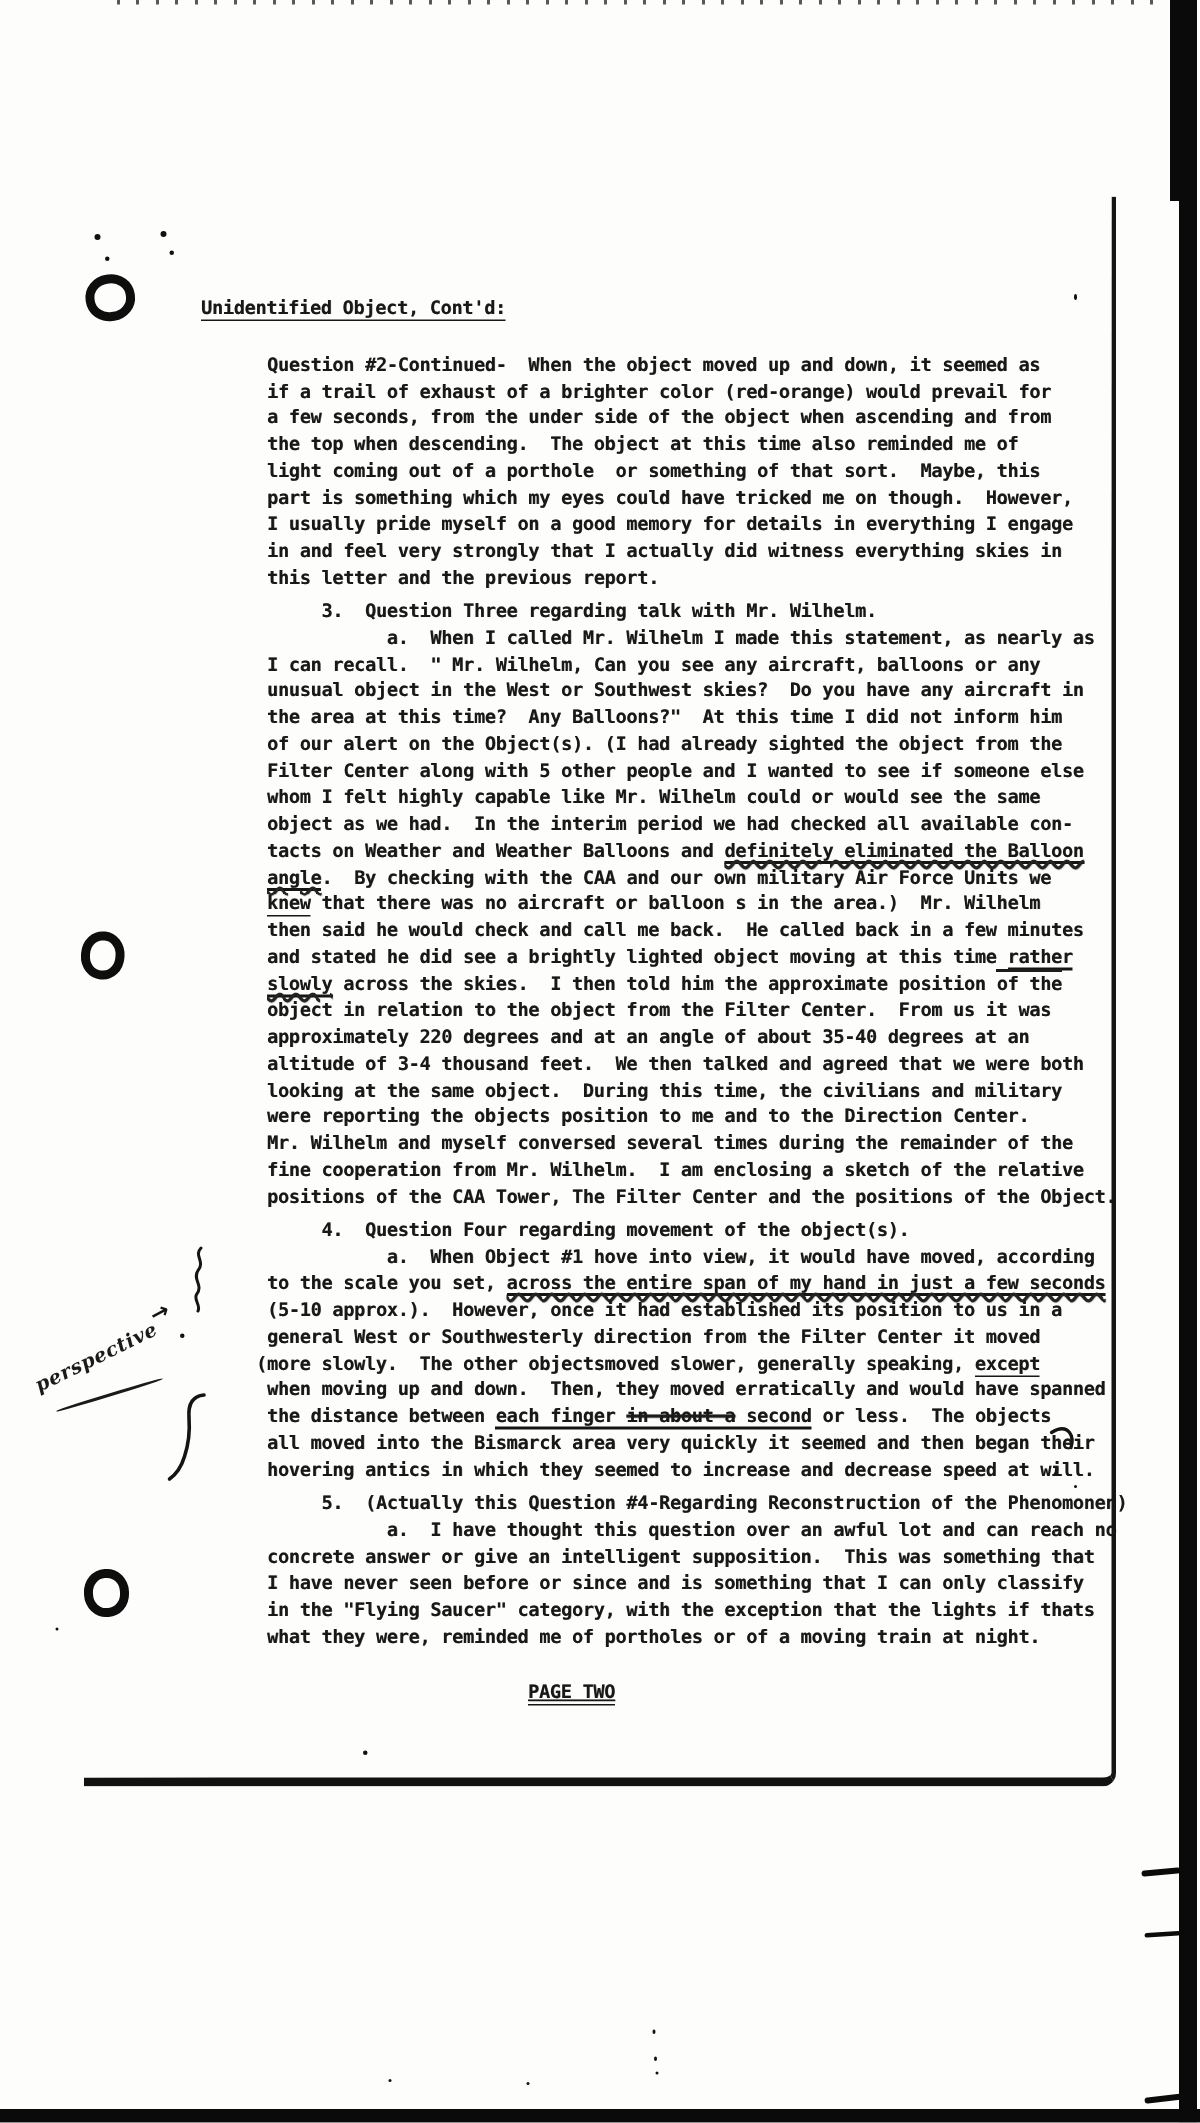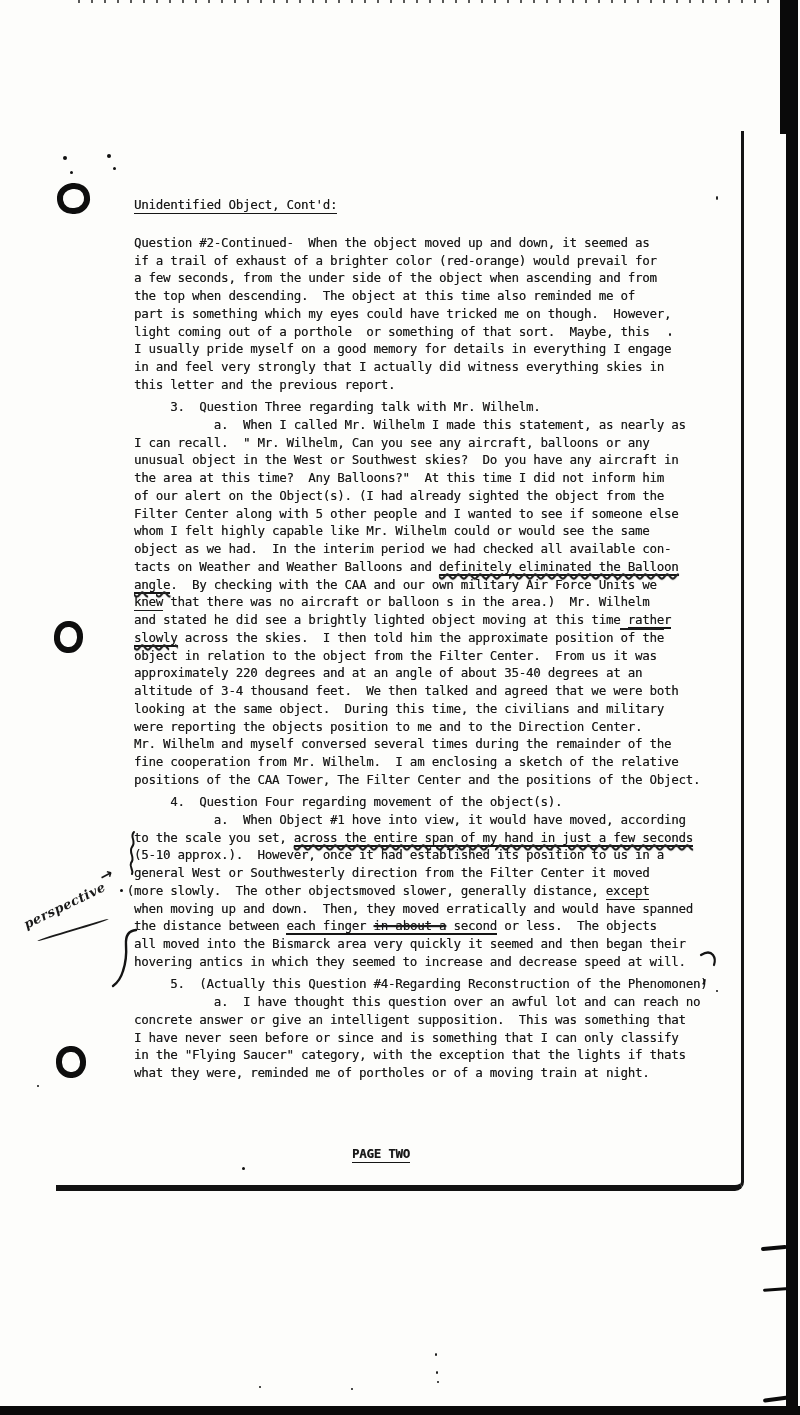--- a/index.html
+++ b/index.html
@@ -1,34 +1,34 @@
 <!DOCTYPE html>
 <html><head>
 <meta charset="utf-8">
 <style>
   html,body{margin:0;padding:0;}
   body{width:800px;height:1415px;background:#fff;overflow:hidden;}
   .page{position:relative;width:800px;height:1415px;background:#fdfdfb;overflow:hidden;
         font-family:"DejaVu Sans Mono", monospace;color:#181818;}
   
   .textcol{position:absolute;left:134px;top:196px;width:610px;
-           font-size:12.4px;font-weight:400;letter-spacing:-0.2px;
+           font-size:12.4px;font-weight:700;letter-spacing:-0.2px;
            text-shadow:0.25px 0.3px 0.2px rgba(15,15,15,0.55);}
   .line{white-space:pre;line-height:17.75px;height:17.75px;}
   .title-line{margin-bottom:20px;}
-  .para{margin-bottom:4.6px;}
+  .para{margin-bottom:4.6px;margin-left:44px;}
   .hang{margin-left:-7.3px;}
   .u{border-bottom:1.7px solid #161616;padding-bottom:1px;}
   .u2{border-bottom:2.6px solid #141414;}
   .scrawl{border-bottom:2.8px solid #151515;
           text-decoration:underline wavy 1.6px #232323;text-underline-offset:2px;text-align:center;}
   .ov{border-top:2px solid #1c1c1c;}
   .st{text-decoration:line-through;text-decoration-thickness:2px;text-decoration-color:#1c1c1c;text-align:center;}
-  .footer{position:absolute;left:352px;top:1146px;font-size:12.4px;font-weight:700;
-          letter-spacing:-0.2px;text-shadow:0.25px 0.3px 0.2px rgba(15,15,15,0.55);}
+  .footer{position:absolute;left:352px;top:1120px;font-size:12.4px;font-weight:700;
+          letter-spacing:-0.2px;text-shadow:0.25px 0.3px 0.2px rgba(15,15,15,0.55);text-decoration:underline;}
   
   .topticks{position:absolute;left:78px;top:0;width:692px;height:3px;opacity:.75;
             background:repeating-linear-gradient(90deg,#222 0 2px,transparent 2px 13px);}
   .rightbar{position:absolute;left:786px;top:0;width:12px;height:1415px;background:#0a0a0a;}
   .rightbar-top{position:absolute;left:780px;top:0;width:8px;height:134px;background:#0a0a0a;}
   .bottomstrip{position:absolute;left:0;top:1406px;width:800px;height:9px;background:#0a0a0a;}
   .pageborder{position:absolute;left:56px;top:131px;width:685px;height:1054px;
               border-right:3px solid #151515;border-bottom:6px solid #121212;
               border-bottom-right-radius:9px;}
   .ring{position:absolute;border:6px solid #0e0e0e;border-radius:48%;background:transparent;}
@@ -98,57 +98,58 @@
     <path d="M1,4 Q9,-1 13,4 Q16,8 14,14" fill="none" stroke="#141414" stroke-width="2.2" stroke-linecap="round"></path>
   </svg>
 
   <div class="textcol">
     <div class="line title-line"><span class="u">Unidentified Object, Cont'd:</span></div>
   <div class="para">
         <div class="line"><span>Question #2-Continued-  When the object moved up and down, it seemed as</span></div>
         <div class="line"><span>if a trail of exhaust of a brighter color (red-orange) would prevail for</span></div>
         <div class="line"><span>a few seconds, from the under side of the object when ascending and from</span></div>
         <div class="line"><span>the top when descending.  The object at this time also reminded me of</span></div>
+        <div class="line"><span>light coming out of a porthole  or something of that sort.  Maybe, this</span></div>
         <div class="line"><span>part is something which my eyes could have tricked me on though.  However,</span></div>
-        <div class="line"><span>light coming out of a porthole  or something of that sort.  Maybe, this</span></div>
         <div class="line"><span>I usually pride myself on a good memory for details in everything I engage</span></div>
         <div class="line"><span>in and feel very strongly that I actually did witness everything skies in</span></div>
         <div class="line"><span>this letter and the previous report.</span></div>
       </div>
       <div class="para">
         <div class="line"><span>     3.  Question Three regarding talk with Mr. Wilhelm.</span></div>
         <div class="line"><span>           a.  When I called Mr. Wilhelm I made this statement, as nearly as</span></div>
         <div class="line"><span>I can recall.  " Mr. Wilhelm, Can you see any aircraft, balloons or any</span></div>
         <div class="line"><span>unusual object in the West or Southwest skies?  Do you have any aircraft in</span></div>
         <div class="line"><span>the area at this time?  Any Balloons?"  At this time I did not inform him</span></div>
         <div class="line"><span>of our alert on the Object(s). (I had already sighted the object from the</span></div>
         <div class="line"><span>Filter Center along with 5 other people and I wanted to see if someone else</span></div>
         <div class="line"><span>whom I felt highly capable like Mr. Wilhelm could or would see the same</span></div>
         <div class="line"><span>object as we had.  In the interim period we had checked all available con-</span></div>
         <div class="line"><span>tacts on Weather and Weather Balloons and </span><span class="scrawl">definitely eliminated the Balloon</span></div>
         <div class="line"><span class="scrawl">angle</span><span>.  By checking with the CAA and our own military Air Force Units we</span></div>
         <div class="line"><span class="u">knew</span><span> that there was no aircraft or balloon s in the area.)  Mr. Wilhelm</span></div>
+        <div class="line"><span>then said he would check and call me back.  He called back in a few minutes</span></div>
         <div class="line"><span>and stated he did see a brightly lighted object moving at this time </span><span class="u2">rather</span></div>
         <div class="line"><span class="scrawl">slowly</span><span> across the skies.  I then told him the approximate position </span><span class="ov">of the</span></div>
         <div class="line"><span>object in relation to the object from the Filter Center.  From us it was</span></div>
         <div class="line"><span>approximately 220 degrees and at an angle of about 35-40 degrees at an</span></div>
         <div class="line"><span>altitude of 3-4 thousand feet.  We then talked and agreed that we were both</span></div>
         <div class="line"><span>looking at the same object.  During this time, the civilians and military</span></div>
         <div class="line"><span>were reporting the objects position to me and to the Direction Center.</span></div>
         <div class="line"><span>Mr. Wilhelm and myself conversed several times during the remainder of the</span></div>
         <div class="line"><span>fine cooperation from Mr. Wilhelm.  I am enclosing a sketch of the relative</span></div>
         <div class="line"><span>positions of the CAA Tower, The Filter Center and the positions of the Object.</span></div>
       </div>
       <div class="para">
         <div class="line"><span>     4.  Question Four regarding movement of the object(s).</span></div>
         <div class="line"><span>           a.  When Object #1 hove into view, it would have moved, according</span></div>
         <div class="line"><span>to the scale you set, </span><span class="scrawl">across the entire span of my hand in just a few seconds</span></div>
         <div class="line"><span>(5-10 approx.).  However, once it had established its position to us in a</span></div>
         <div class="line"><span>general West or Southwesterly direction from the Filter Center it moved</span></div>
-        <div class="line hang"><span>(more slowly.  The other objectsmoved slower, generally distance, </span><span class="u">except</span></div>
+        <div class="line hang"><span>(more slowly.  The other objectsmoved slower, generally speaking, </span><span class="u">except</span></div>
         <div class="line"><span>when moving up and down.  Then, they moved erratically and would have spanned</span></div>
         <div class="line"><span>the distance between </span><span class="u2">each finger </span><span class="u2 st">in about a</span><span class="u2"> second</span><span> or less.  The objects</span></div>
         <div class="line"><span>all moved into the Bismarck area very quickly it seemed and then began their</span></div>
         <div class="line"><span>hovering antics in which they seemed to increase and decrease speed at will.</span></div>
       </div>
       <div class="para">
         <div class="line"><span>     5.  (Actually this Question #4-Regarding Reconstruction of the Phenomonen)</span></div>
         <div class="line"><span>           a.  I have thought this question over an awful lot and can reach no</span></div>
         <div class="line"><span>concrete answer or give an intelligent supposition.  This was something that</span></div>
         <div class="line"><span>I have never seen before or since and is something that I can only classify</span></div>

